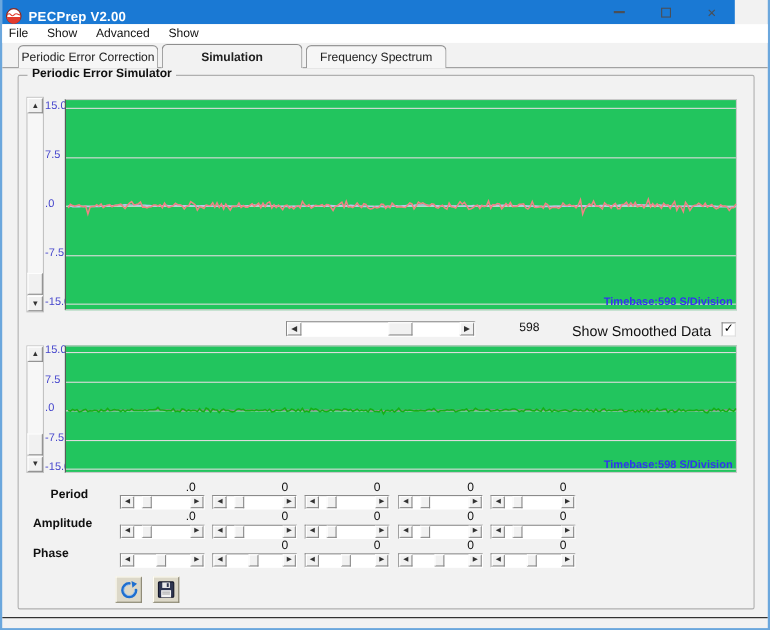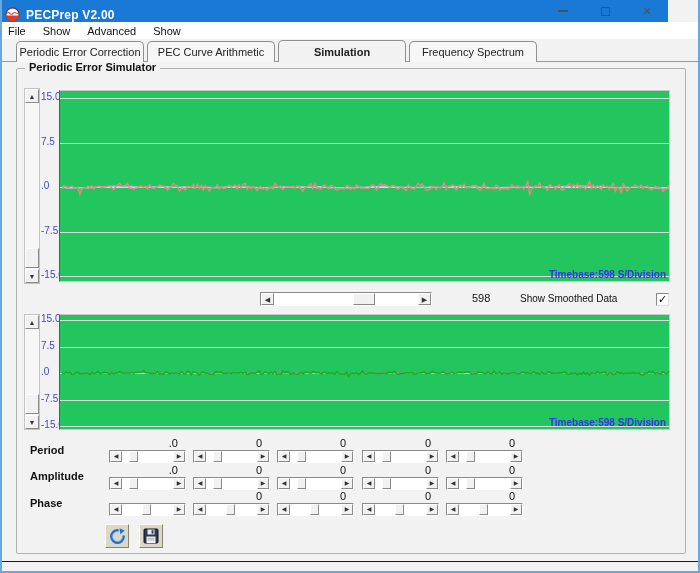--- a/index.html
+++ b/index.html
@@ -39,21 +39,21 @@
   .gridline{position:absolute;left:0;width:100%;height:1px;background:#dcdcdc;}
   .timebase{position:absolute;right:3px;bottom:1px;font-size:10px;color:#3333ee;}
   .yaxis{position:absolute;width:19px;}
   .ytick{position:absolute;left:1px;font-size:10px;color:#4545cc;}
   .plot svg{position:absolute;left:0;top:0;}
   
   .hscroll{position:absolute;height:14px;background:#fff;border:1px solid;border-color:#8a8a8a #ffffff #ffffff #8a8a8a;}
   .hscroll .hbtn{position:absolute;top:0;width:13px;height:12px;display:flex;align-items:center;justify-content:center;}
   .hscroll .hthumb{position:absolute;top:0;height:12px;}
   .val-598{position:absolute;font-size:11px;color:#111;}
-  .smooth-label{position:absolute;font-size:10px;color:#111;}
+  .smooth-label{position:absolute;font-size:13px;color:#111;}
   .checkbox{position:absolute;width:13px;height:13px;background:#fff;border:1px solid;border-color:#8a8a8a #dedede #dedede #8a8a8a;display:flex;align-items:center;justify-content:center;}
   .checkbox span{font-size:11px;line-height:11px;color:#000;margin-top:-1px;}
   
   .row-label{position:absolute;left:28px;font-size:11px;font-weight:bold;color:#111;}
   .slider-value{position:absolute;width:70px;text-align:right;font-size:11px;color:#111;}
   
   .icon-btn{position:absolute;width:24px;height:24px;background:#dcd8c8;border:1px solid;border-color:#fffdf4 #87836f #87836f #fffdf4;display:flex;align-items:center;justify-content:center;}
   .bottom-line{position:absolute;left:0;top:561px;width:696px;height:1px;background:#1c1c1c;}
 </style>
 </head>
@@ -84,21 +84,20 @@
   <div class="menubar">
     <span class="menu-item">File</span>
     <span class="menu-item">Show</span>
     <span class="menu-item">Advanced</span>
     <span class="menu-item">Show</span>
   </div>
 
   <div class="tabline"></div>
   <div class="tabstrip" id="tabstrip">
       <div class="tab">Periodic Error Correction</div>
-      <div class="tab">PEC Curve Arithmetic</div>
       <div class="tab active">Simulation</div>
       <div class="tab">Frequency Spectrum</div>
     </div>
 
   <div class="groupbox">
     <span class="groupbox-label">Periodic Error Simulator</span>
   </div>
 
   <div class="vscroll" id="vscroll-top" style="left:22px;top:88px;height:196px;">
       <div class="btn raised" style="top: 0px;">
@@ -167,21 +166,21 @@
       <div class="gridline" style="top: 85px;"></div>
       <div class="gridline" style="top: 111px;"></div>
       <svg width="611" height="116" viewBox="0 0 611 116">
         <polyline points="2.0,58.2 4.0,58.1 6.0,58.2 8.0,58.2 10.0,58.2 12.0,58.2 13.9,58.2 15.9,58.3 17.9,58.3 19.9,58.2 21.9,58.3 23.9,58.2 25.9,58.3 27.9,58.2 29.9,58.1 31.9,58.1 33.8,58.1 35.8,58.1 37.8,58.1 39.8,58.1 41.8,58.1 43.8,58.1 45.8,57.9 47.8,57.9 49.8,57.9 51.8,57.9 53.7,58.0 55.7,58.0 57.7,58.0 59.7,58.0 61.7,58.0 63.7,58.0 65.7,57.9 67.7,57.8 69.7,57.6 71.7,57.6 73.6,57.6 75.6,57.7 77.6,57.7 79.6,57.7 81.6,57.7 83.6,57.6 85.6,57.7 87.6,57.8 89.6,57.8 91.6,57.8 93.5,57.8 95.5,57.9 97.5,57.9 99.5,58.1 101.5,58.1 103.5,58.1 105.5,58.2 107.5,58.1 109.5,58.1 111.5,58.2 113.4,58.1 115.4,58.0 117.4,58.0 119.4,57.9 121.4,57.9 123.4,57.9 125.4,58.0 127.4,58.0 129.4,57.9 131.4,57.9 133.4,57.9 135.3,57.9 137.3,58.1 139.3,58.1 141.3,58.0 143.3,58.0 145.3,58.1 147.3,57.9 149.3,58.0 151.3,58.1 153.3,58.1 155.2,58.0 157.2,58.0 159.2,58.0 161.2,58.0 163.2,58.0 165.2,58.0 167.2,57.8 169.2,57.8 171.2,57.8 173.2,58.0 175.1,58.1 177.1,58.1 179.1,58.1 181.1,58.1 183.1,58.0 185.1,57.9 187.1,57.9 189.1,58.0 191.1,57.9 193.1,57.9 195.0,57.9 197.0,57.9 199.0,57.9 201.0,57.9 203.0,57.9 205.0,57.9 207.0,58.0 209.0,57.9 211.0,57.8 213.0,57.7 214.9,57.9 216.9,57.9 218.9,57.8 220.9,58.0 222.9,58.1 224.9,58.1 226.9,58.1 228.9,58.1 230.9,58.2 232.9,58.0 234.8,58.0 236.8,57.9 238.8,57.9 240.8,57.9 242.8,58.0 244.8,58.0 246.8,57.9 248.8,57.9 250.8,57.8 252.8,57.8 254.8,57.7 256.7,57.8 258.7,57.7 260.7,57.8 262.7,57.8 264.7,57.8 266.7,57.9 268.7,58.0 270.7,58.2 272.7,58.1 274.7,58.4 276.6,58.4 278.6,58.4 280.6,58.5 282.6,58.4 284.6,58.5 286.6,58.5 288.6,58.4 290.6,58.4 292.6,58.5 294.6,58.6 296.5,58.5 298.5,58.4 300.5,58.3 302.5,58.4 304.5,58.2 306.5,58.2 308.5,58.2 310.5,58.2 312.5,58.3 314.5,58.1 316.4,58.0 318.4,58.2 320.4,58.0 322.4,58.0 324.4,58.1 326.4,58.1 328.4,58.1 330.4,58.2 332.4,58.1 334.4,58.1 336.3,58.0 338.3,58.0 340.3,58.0 342.3,58.0 344.3,58.1 346.3,58.1 348.3,58.1 350.3,58.1 352.3,58.2 354.3,58.1 356.2,58.1 358.2,57.9 360.2,57.9 362.2,57.9 364.2,57.9 366.2,58.0 368.2,57.9 370.2,57.8 372.2,57.8 374.2,57.8 376.2,57.8 378.1,57.8 380.1,57.9 382.1,57.9 384.1,57.8 386.1,57.7 388.1,57.8 390.1,57.8 392.1,57.7 394.1,57.7 396.1,57.6 398.0,57.8 400.0,57.8 402.0,57.9 404.0,57.8 406.0,57.7 408.0,57.7 410.0,57.7 412.0,57.7 414.0,57.7 416.0,57.8 417.9,57.9 419.9,57.8 421.9,57.9 423.9,58.0 425.9,57.9 427.9,58.0 429.9,57.9 431.9,57.9 433.9,58.0 435.9,58.1 437.8,58.1 439.8,58.0 441.8,58.0 443.8,58.2 445.8,58.2 447.8,58.1 449.8,58.2 451.8,58.1 453.8,58.1 455.8,58.2 457.7,58.2 459.7,58.1 461.7,58.1 463.7,58.0 465.7,58.1 467.7,58.0 469.7,58.1 471.7,58.2 473.7,58.0 475.7,57.9 477.6,58.0 479.6,58.0 481.6,58.0 483.6,58.1 485.6,58.0 487.6,58.0 489.6,58.0 491.6,58.0 493.6,58.0 495.6,58.0 497.6,58.1 499.5,58.1 501.5,58.0 503.5,58.2 505.5,58.3 507.5,58.4 509.5,58.3 511.5,58.4 513.5,58.4 515.5,58.5 517.5,58.5 519.4,58.5 521.4,58.6 523.4,58.4 525.4,58.4 527.4,58.3 529.4,58.2 531.4,58.1 533.4,58.1 535.4,58.1 537.4,58.0 539.3,58.2 541.3,58.2 543.3,58.1 545.3,58.0 547.3,58.0 549.3,58.1 551.3,58.0 553.3,58.1 555.3,58.1 557.3,58.2 559.2,58.2 561.2,58.3 563.2,58.2 565.2,58.1 567.2,58.3 569.2,58.3 571.2,58.3 573.2,58.3 575.2,58.2 577.2,58.2 579.1,58.1 581.1,58.1 583.1,58.1 585.1,58.1 587.1,58.2 589.1,58.1 591.1,58.1 593.1,58.2 595.1,58.1 597.1,57.9 599.0,57.8 601.0,57.8 603.0,57.7 605.0,57.9 607.0,57.9 609.0,58.0" fill="none" stroke="#8f8f8f" stroke-width="1.3"></polyline>
         <polyline points="2.0,57.9 4.0,58.8 6.0,57.1 8.0,58.2 10.0,57.4 12.0,59.4 13.9,58.9 15.9,57.7 17.9,57.1 19.9,59.1 21.9,58.4 23.9,58.7 25.9,57.9 27.9,58.2 29.9,59.5 31.9,57.3 33.8,58.5 35.8,58.4 37.8,56.3 39.8,58.4 41.8,58.0 43.8,57.3 45.8,57.7 47.8,57.8 49.8,59.1 51.8,57.7 53.7,59.2 55.7,57.7 57.7,58.1 59.7,56.7 61.7,58.1 63.7,57.9 65.7,58.2 67.7,57.9 69.7,58.3 71.7,57.5 73.6,58.3 75.6,57.5 77.6,57.5 79.6,57.4 81.6,57.2 83.6,55.4 85.6,57.8 87.6,57.7 89.6,58.0 91.6,58.5 93.5,58.2 95.5,58.5 97.5,56.6 99.5,59.1 101.5,58.6 103.5,59.3 105.5,56.8 107.5,57.3 109.5,58.8 111.5,57.7 113.4,58.6 115.4,57.9 117.4,58.1 119.4,59.2 121.4,56.6 123.4,58.6 125.4,59.2 127.4,56.0 129.4,57.0 131.4,59.5 133.4,56.8 135.3,57.4 137.3,57.7 139.3,60.1 141.3,57.9 143.3,56.9 145.3,58.3 147.3,57.9 149.3,58.8 151.3,59.4 153.3,59.0 155.2,57.2 157.2,56.7 159.2,57.4 161.2,57.1 163.2,58.4 165.2,58.3 167.2,58.3 169.2,57.9 171.2,58.4 173.2,57.6 175.1,58.1 177.1,57.9 179.1,58.0 181.1,57.3 183.1,58.5 185.1,57.0 187.1,59.4 189.1,59.0 191.1,57.8 193.1,58.2 195.0,58.2 197.0,57.4 199.0,55.9 201.0,58.9 203.0,58.5 205.0,56.9 207.0,57.4 209.0,58.8 211.0,57.1 213.0,58.7 214.9,56.2 216.9,59.4 218.9,58.7 220.9,59.5 222.9,56.2 224.9,57.4 226.9,56.6 228.9,57.6 230.9,59.4 232.9,57.8 234.8,58.9 236.8,59.2 238.8,58.6 240.8,57.4 242.8,58.9 244.8,57.2 246.8,57.3 248.8,57.5 250.8,58.3 252.8,56.6 254.8,57.0 256.7,58.0 258.7,57.2 260.7,58.9 262.7,58.0 264.7,57.0 266.7,58.6 268.7,57.8 270.7,58.3 272.7,57.8 274.7,59.5 276.6,56.7 278.6,57.5 280.6,59.1 282.6,59.0 284.6,59.5 286.6,57.3 288.6,61.4 290.6,58.3 292.6,58.0 294.6,58.8 296.5,57.6 298.5,59.5 300.5,58.1 302.5,56.0 304.5,58.6 306.5,59.2 308.5,57.8 310.5,58.2 312.5,57.8 314.5,58.1 316.4,58.6 318.4,58.3 320.4,58.7 322.4,58.1 324.4,58.4 326.4,58.5 328.4,57.5 330.4,57.0 332.4,57.9 334.4,56.3 336.3,58.2 338.3,59.6 340.3,58.4 342.3,58.5 344.3,58.3 346.3,57.5 348.3,58.0 350.3,57.5 352.3,57.7 354.3,59.4 356.2,58.7 358.2,58.1 360.2,57.6 362.2,57.7 364.2,56.7 366.2,59.0 368.2,58.2 370.2,58.3 372.2,56.2 374.2,57.4 376.2,58.0 378.1,58.0 380.1,58.2 382.1,56.8 384.1,57.3 386.1,58.8 388.1,58.5 390.1,58.1 392.1,57.3 394.1,58.5 396.1,58.1 398.0,57.5 400.0,57.0 402.0,57.7 404.0,57.4 406.0,56.9 408.0,56.8 410.0,57.6 412.0,59.2 414.0,58.4 416.0,58.9 417.9,57.2 419.9,57.2 421.9,57.3 423.9,58.4 425.9,58.5 427.9,56.9 429.9,58.3 431.9,59.0 433.9,56.0 435.9,58.5 437.8,58.1 439.8,57.2 441.8,59.3 443.8,57.7 445.8,58.4 447.8,59.0 449.8,58.3 451.8,57.9 453.8,57.5 455.8,58.2 457.7,59.1 459.7,58.7 461.7,57.2 463.7,57.3 465.7,58.3 467.7,57.5 469.7,58.7 471.7,58.5 473.7,56.6 475.7,58.3 477.6,58.0 479.6,59.4 481.6,57.0 483.6,58.8 485.6,59.0 487.6,57.2 489.6,56.7 491.6,58.6 493.6,57.8 495.6,58.4 497.6,58.0 499.5,57.7 501.5,58.2 503.5,57.2 505.5,57.2 507.5,59.3 509.5,59.4 511.5,58.2 513.5,58.6 515.5,58.0 517.5,59.8 519.4,58.2 521.4,59.3 523.4,57.2 525.4,59.4 527.4,57.7 529.4,59.9 531.4,57.8 533.4,58.1 535.4,58.6 537.4,56.3 539.3,58.2 541.3,57.7 543.3,57.1 545.3,56.9 547.3,59.9 549.3,58.1 551.3,57.7 553.3,59.8 555.3,58.9 557.3,56.9 559.2,58.4 561.2,57.5 563.2,59.0 565.2,58.1 567.2,57.9 569.2,58.1 571.2,58.2 573.2,57.5 575.2,58.4 577.2,57.9 579.1,58.0 581.1,59.8 583.1,60.3 585.1,57.8 587.1,58.3 589.1,56.1 591.1,57.8 593.1,56.7 595.1,58.7 597.1,57.7 599.0,58.8 601.0,59.0 603.0,56.7 605.0,58.1 607.0,58.9 609.0,56.3" fill="none" stroke="#14b014" stroke-width="1.4"></polyline>
       </svg>
       <div class="timebase">Timebase:598 S/Division</div>
     </div>
 
   <div id="slider-area">
-      <div class="row-label" style="top: 444px;">Period</div>
+      <div class="row-label" style="top: 444px; margin-left: 16px;">Period</div>
       <div class="slider-value" style="left: 106px; top: 437px;">.0</div>
       <div class="hscroll" style="left: 107px; top: 450px; width: 77px; height: 13px;">
         <div class="hbtn raised" style="left: 0px; height: 11px; width: 12px;">
           <span class="arrow-glyph" style="font-size:6px">◀</span>
         </div>
         <div class="hbtn raised" style="right: 0px; height: 11px; width: 12px;">
           <span class="arrow-glyph" style="font-size:6px">▶</span>
         </div>
         <div class="hthumb raised" style="height: 11px; width: 9px; left: 19px;"></div>
       </div>

